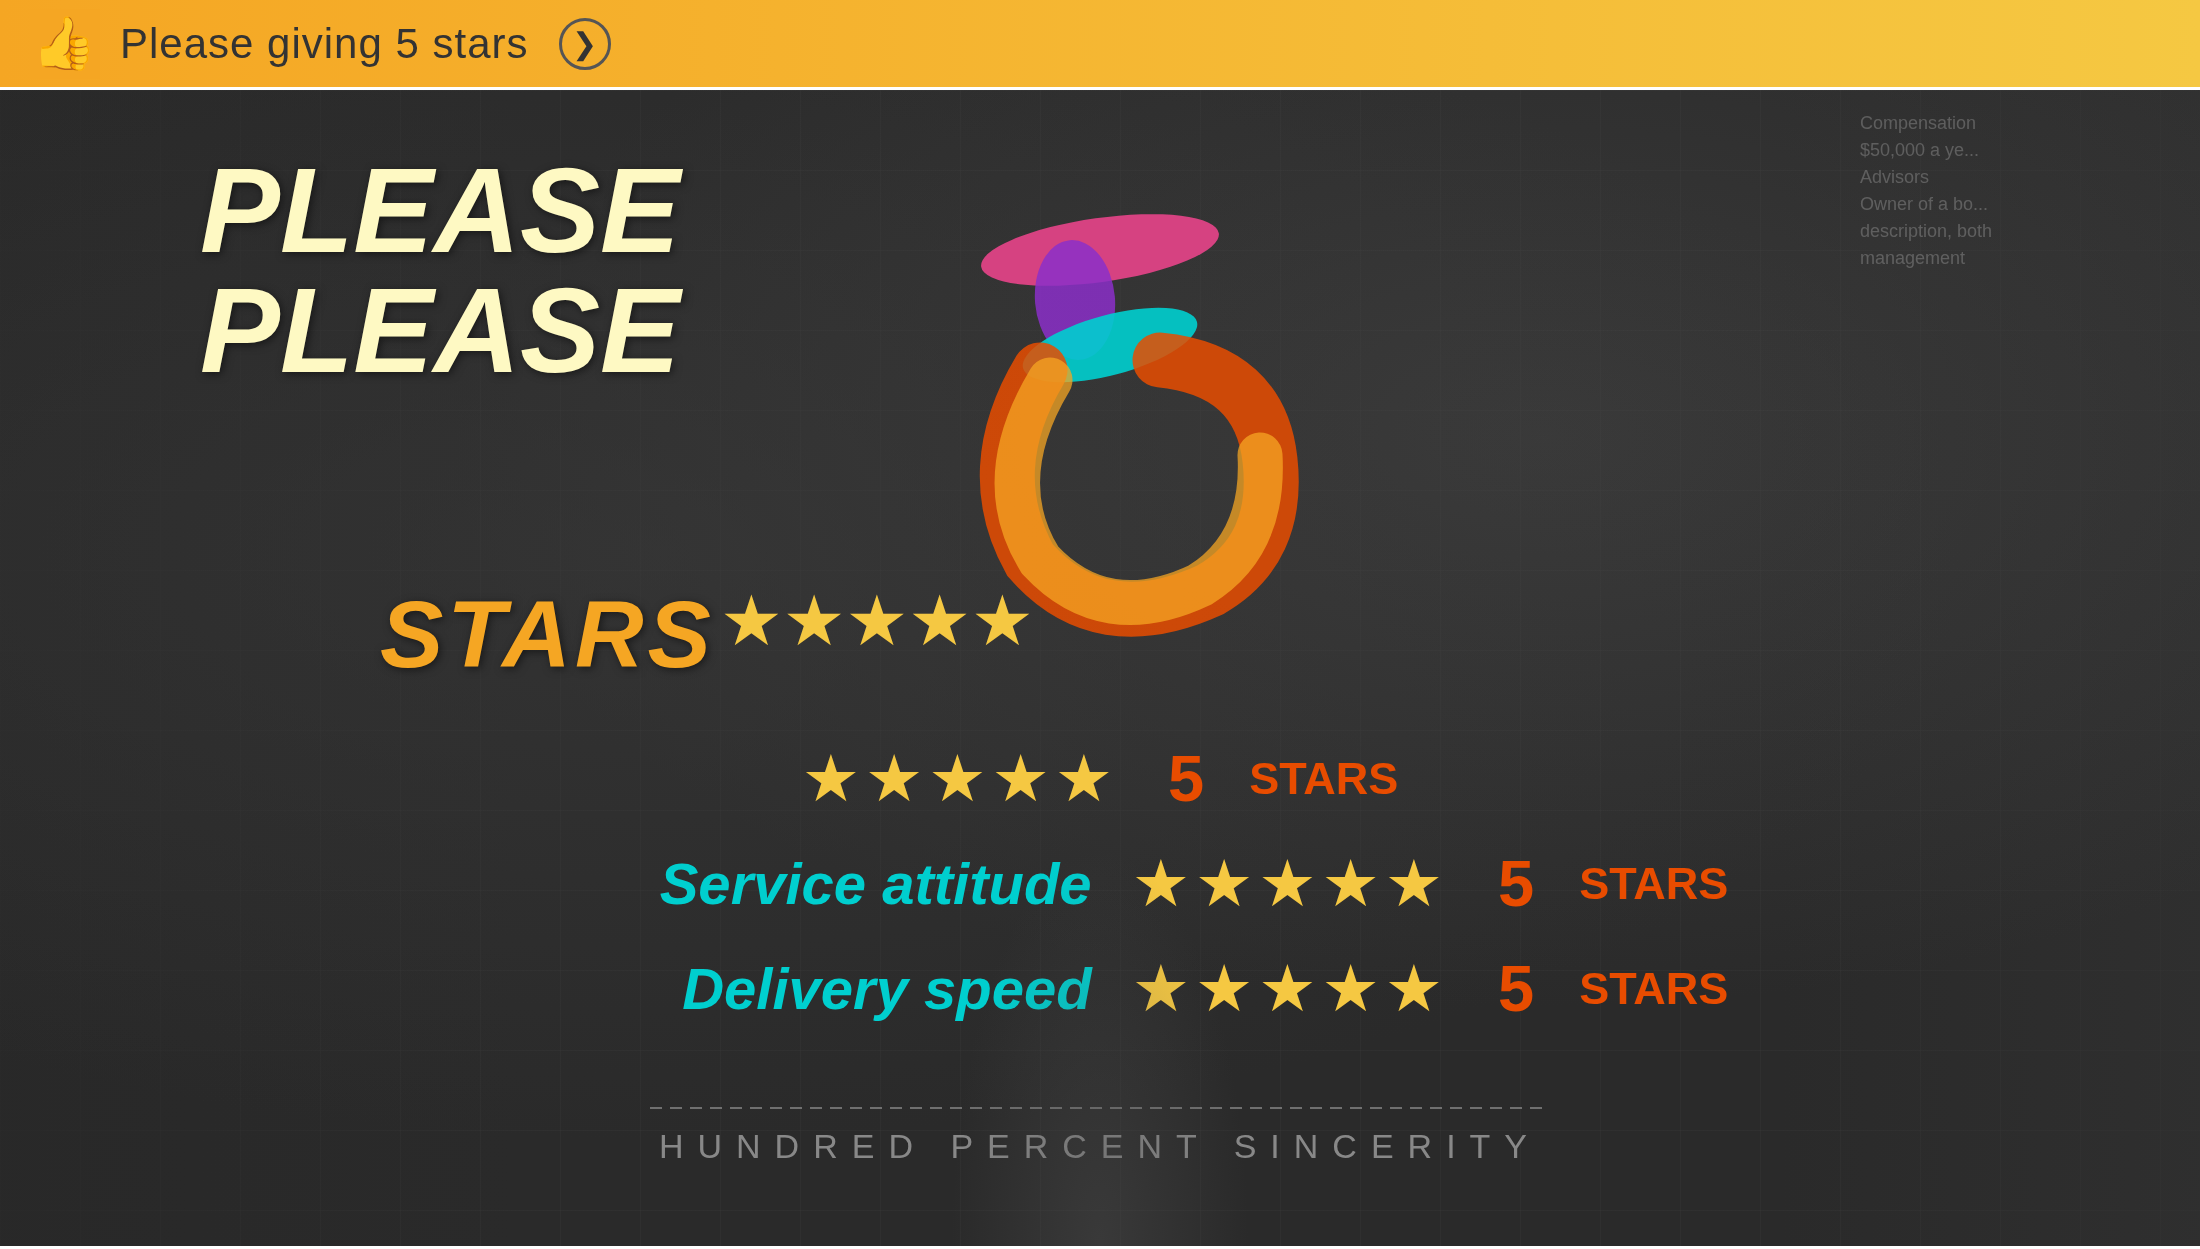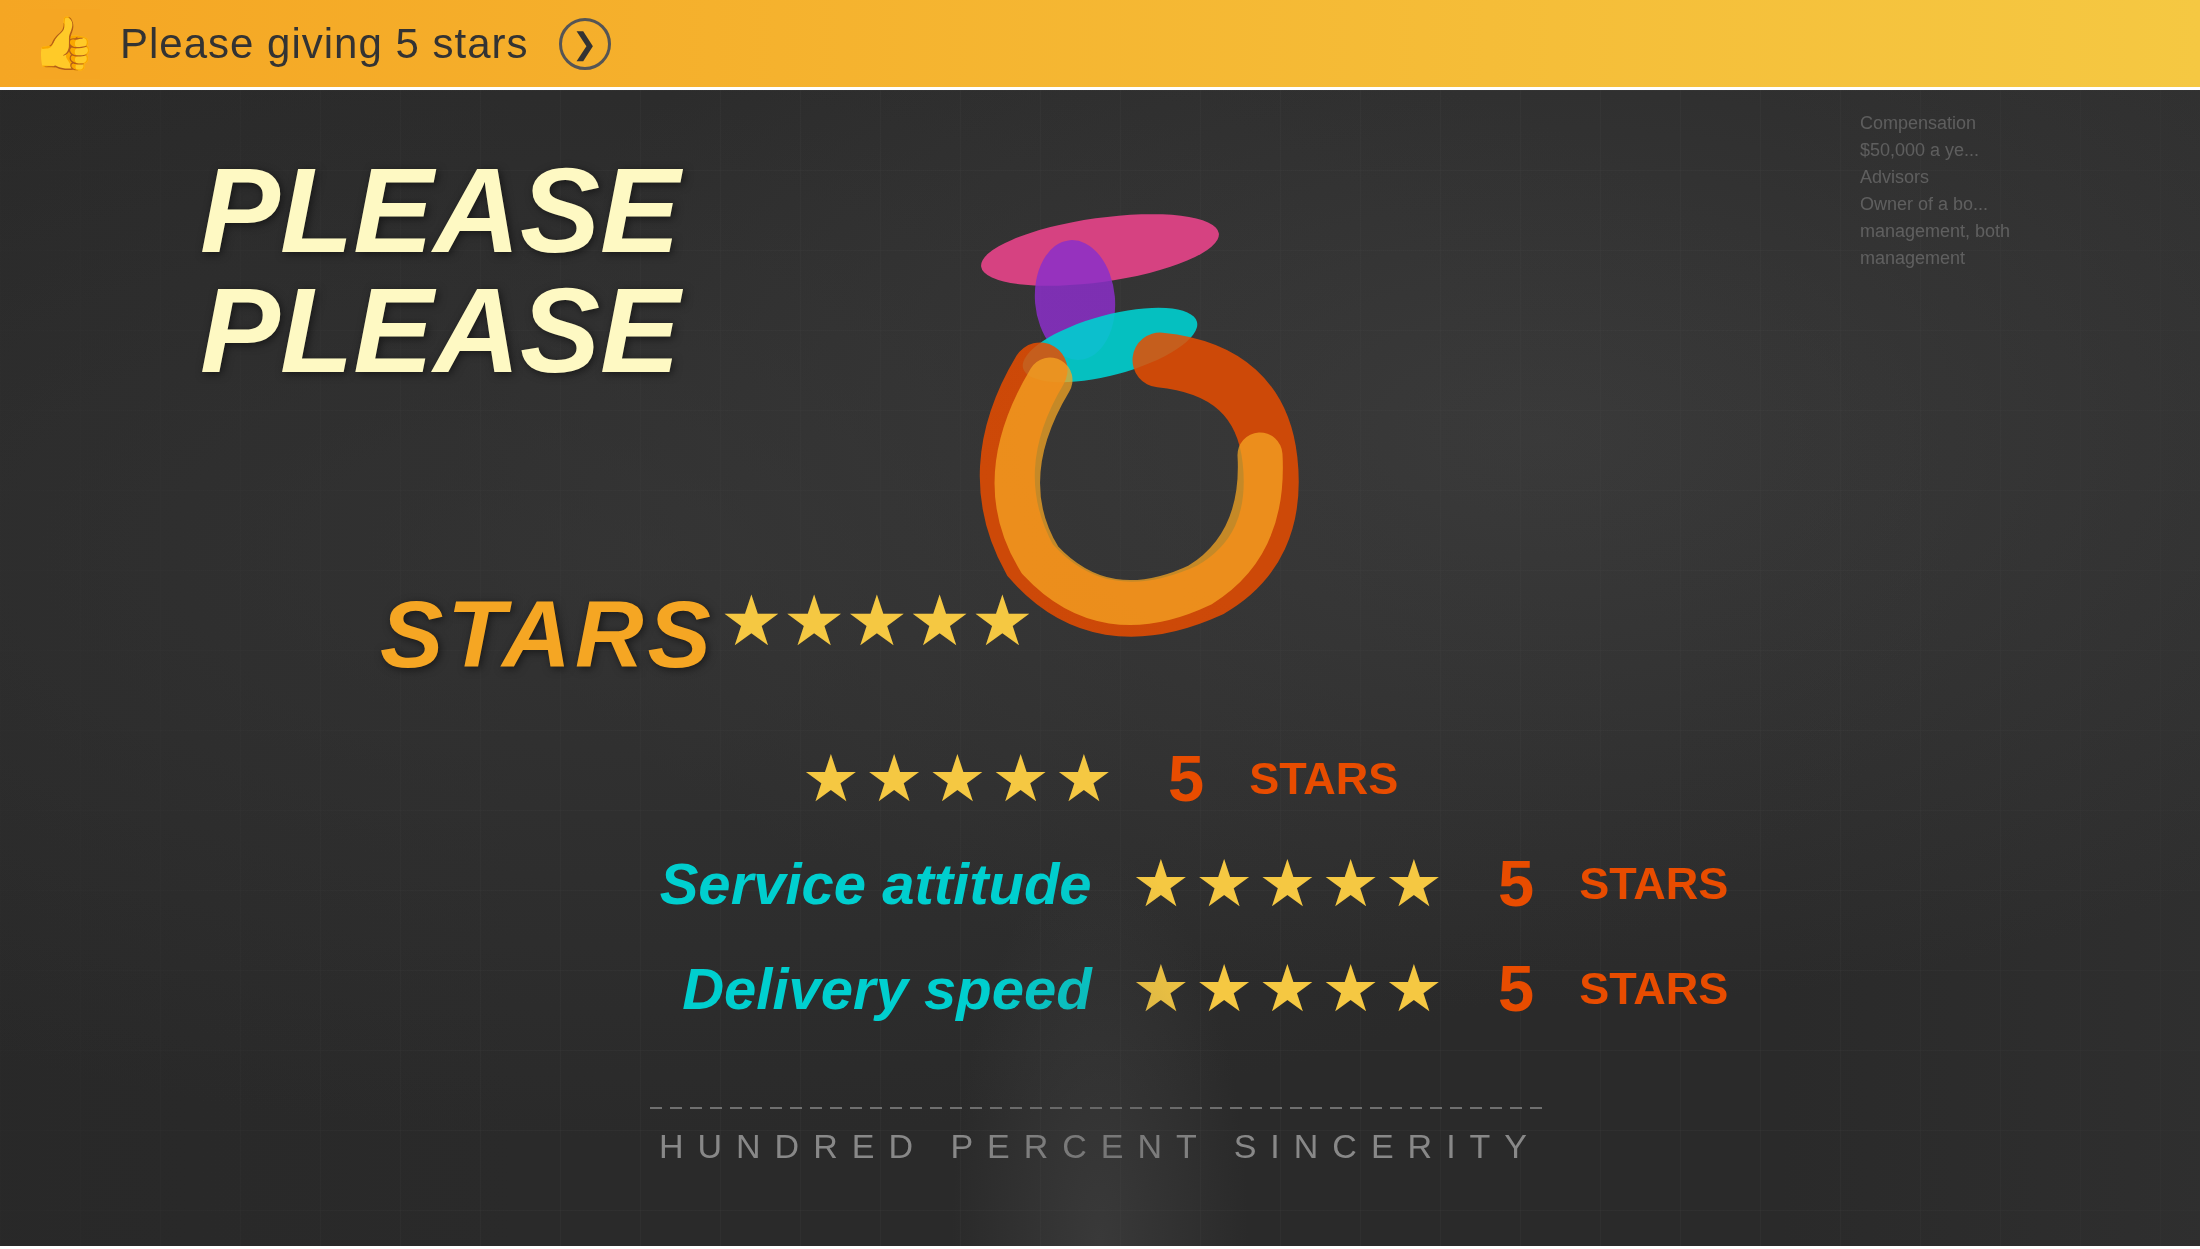--- a/index.html
+++ b/index.html
@@ -300,21 +300,21 @@
   <div id="grid-bg"></div>
   <div id="shelf-bg"></div>
   <div id="right-bg"></div>
   <div id="bg-overlay"></div>
 
   <div id="right-doc">
     <div>Compensation</div>
     <div>$50,000 a ye...</div>
     <div>Advisors</div>
     <div>Owner of a bo...</div>
-    <div>management, both</div>
+    <div>description, both</div>
     <div>management</div>
   </div>
 
   <div id="please-leave-text">
     <div>PLEASE</div>
     <div>PLEASE</div>
   </div>
 
 
   <div id="five-container">

